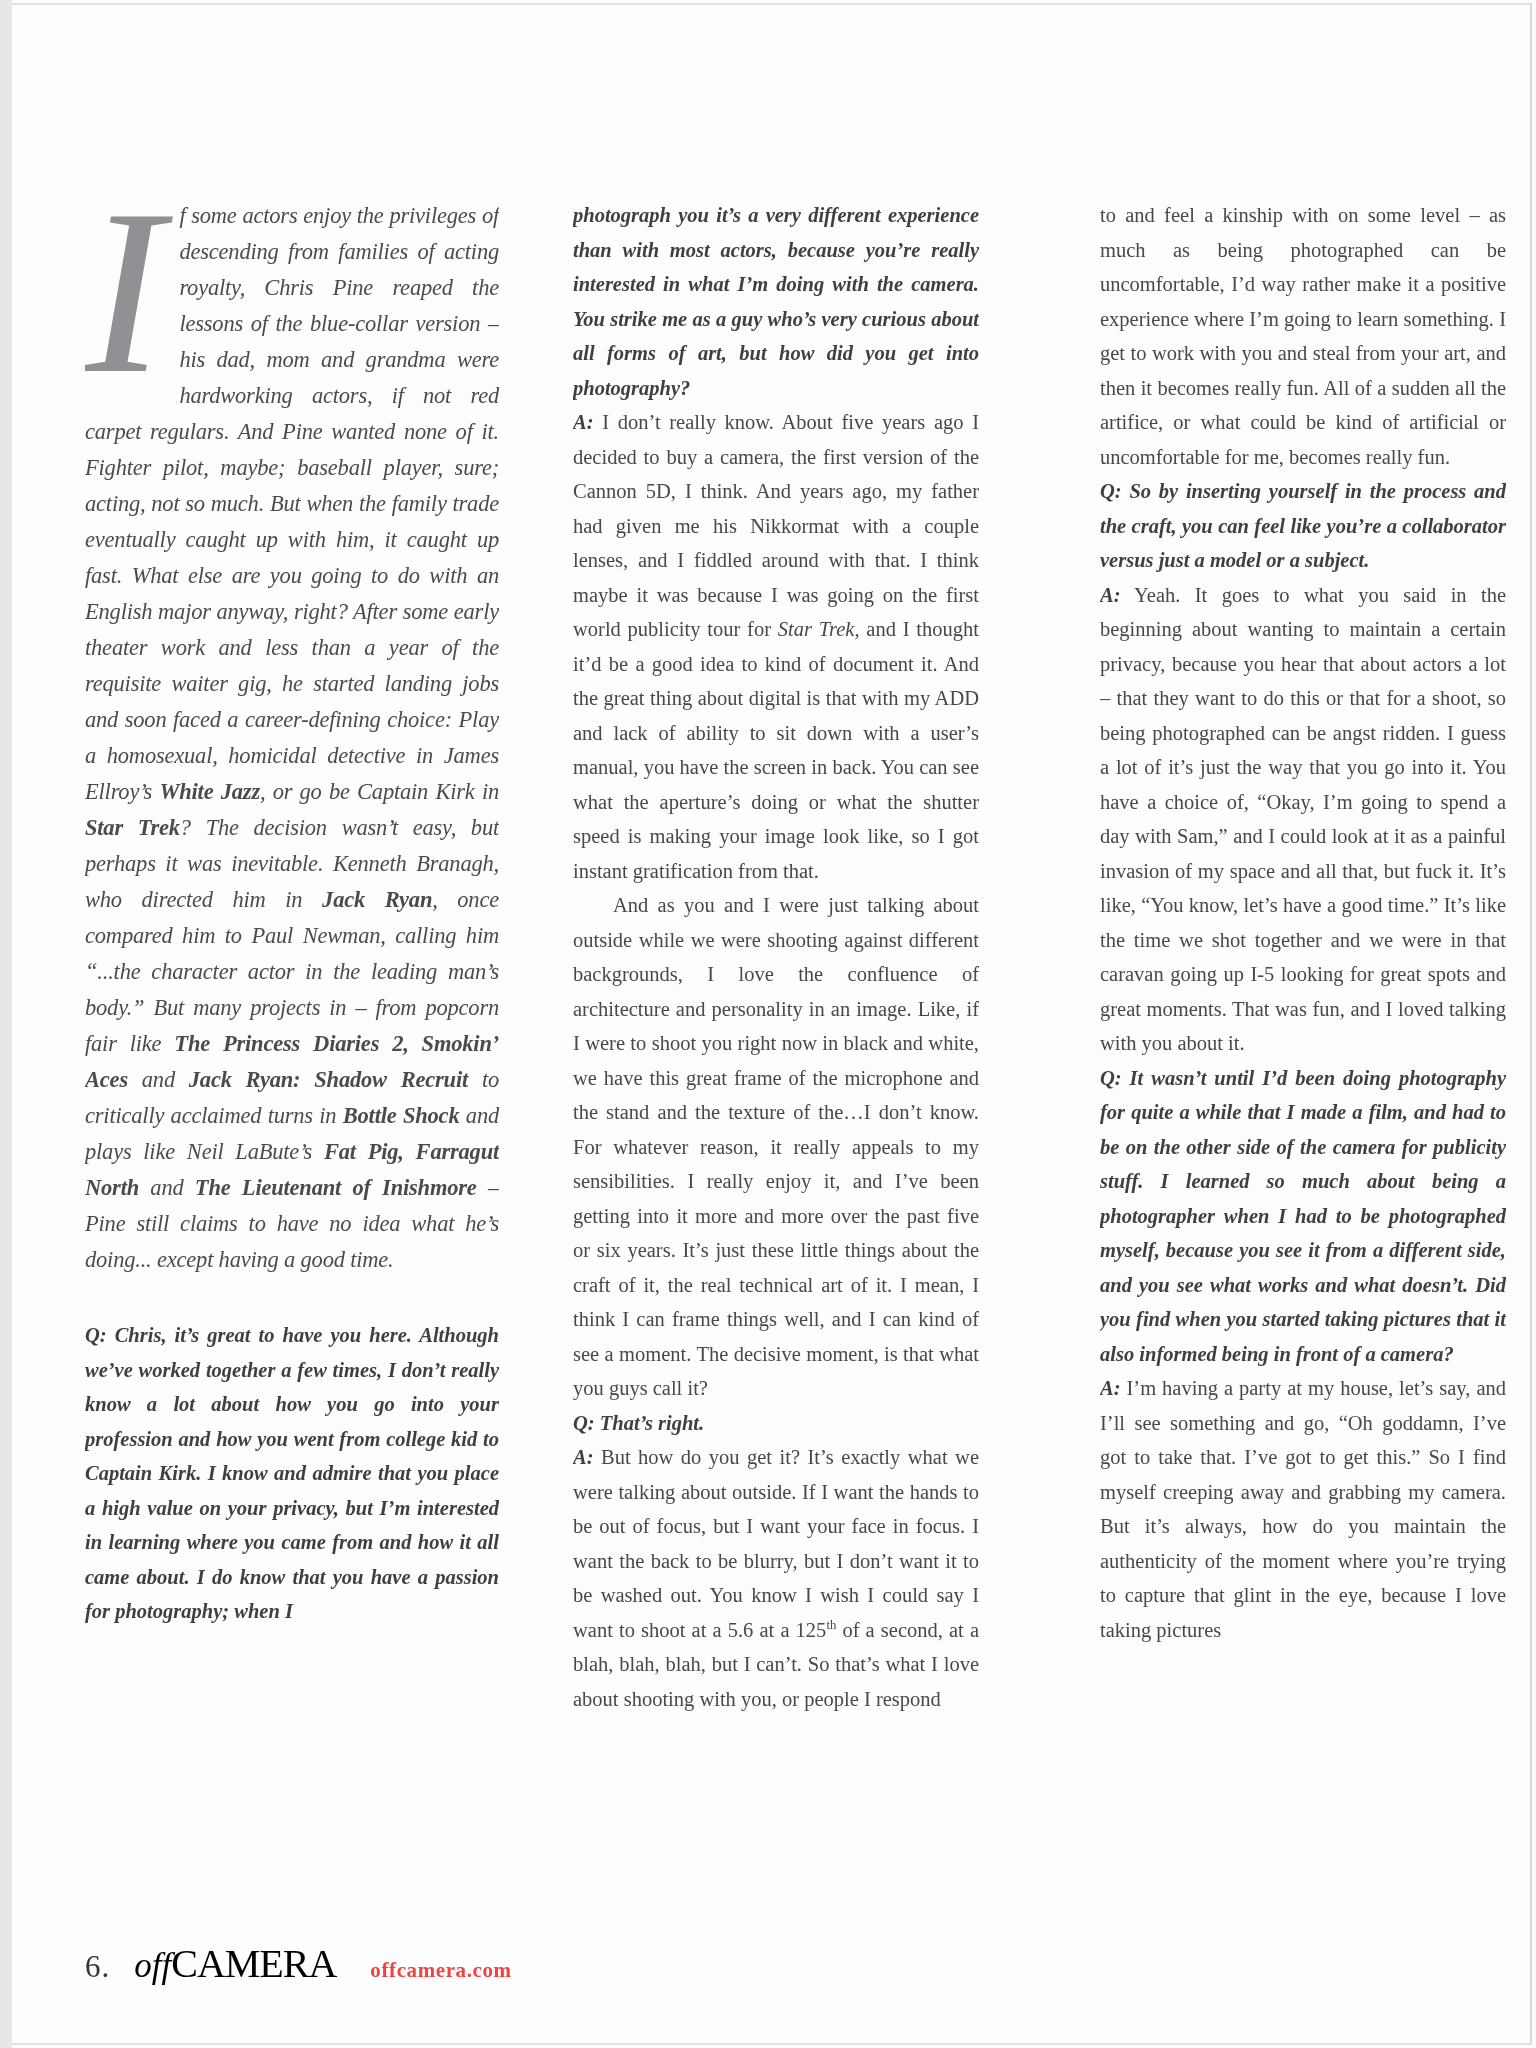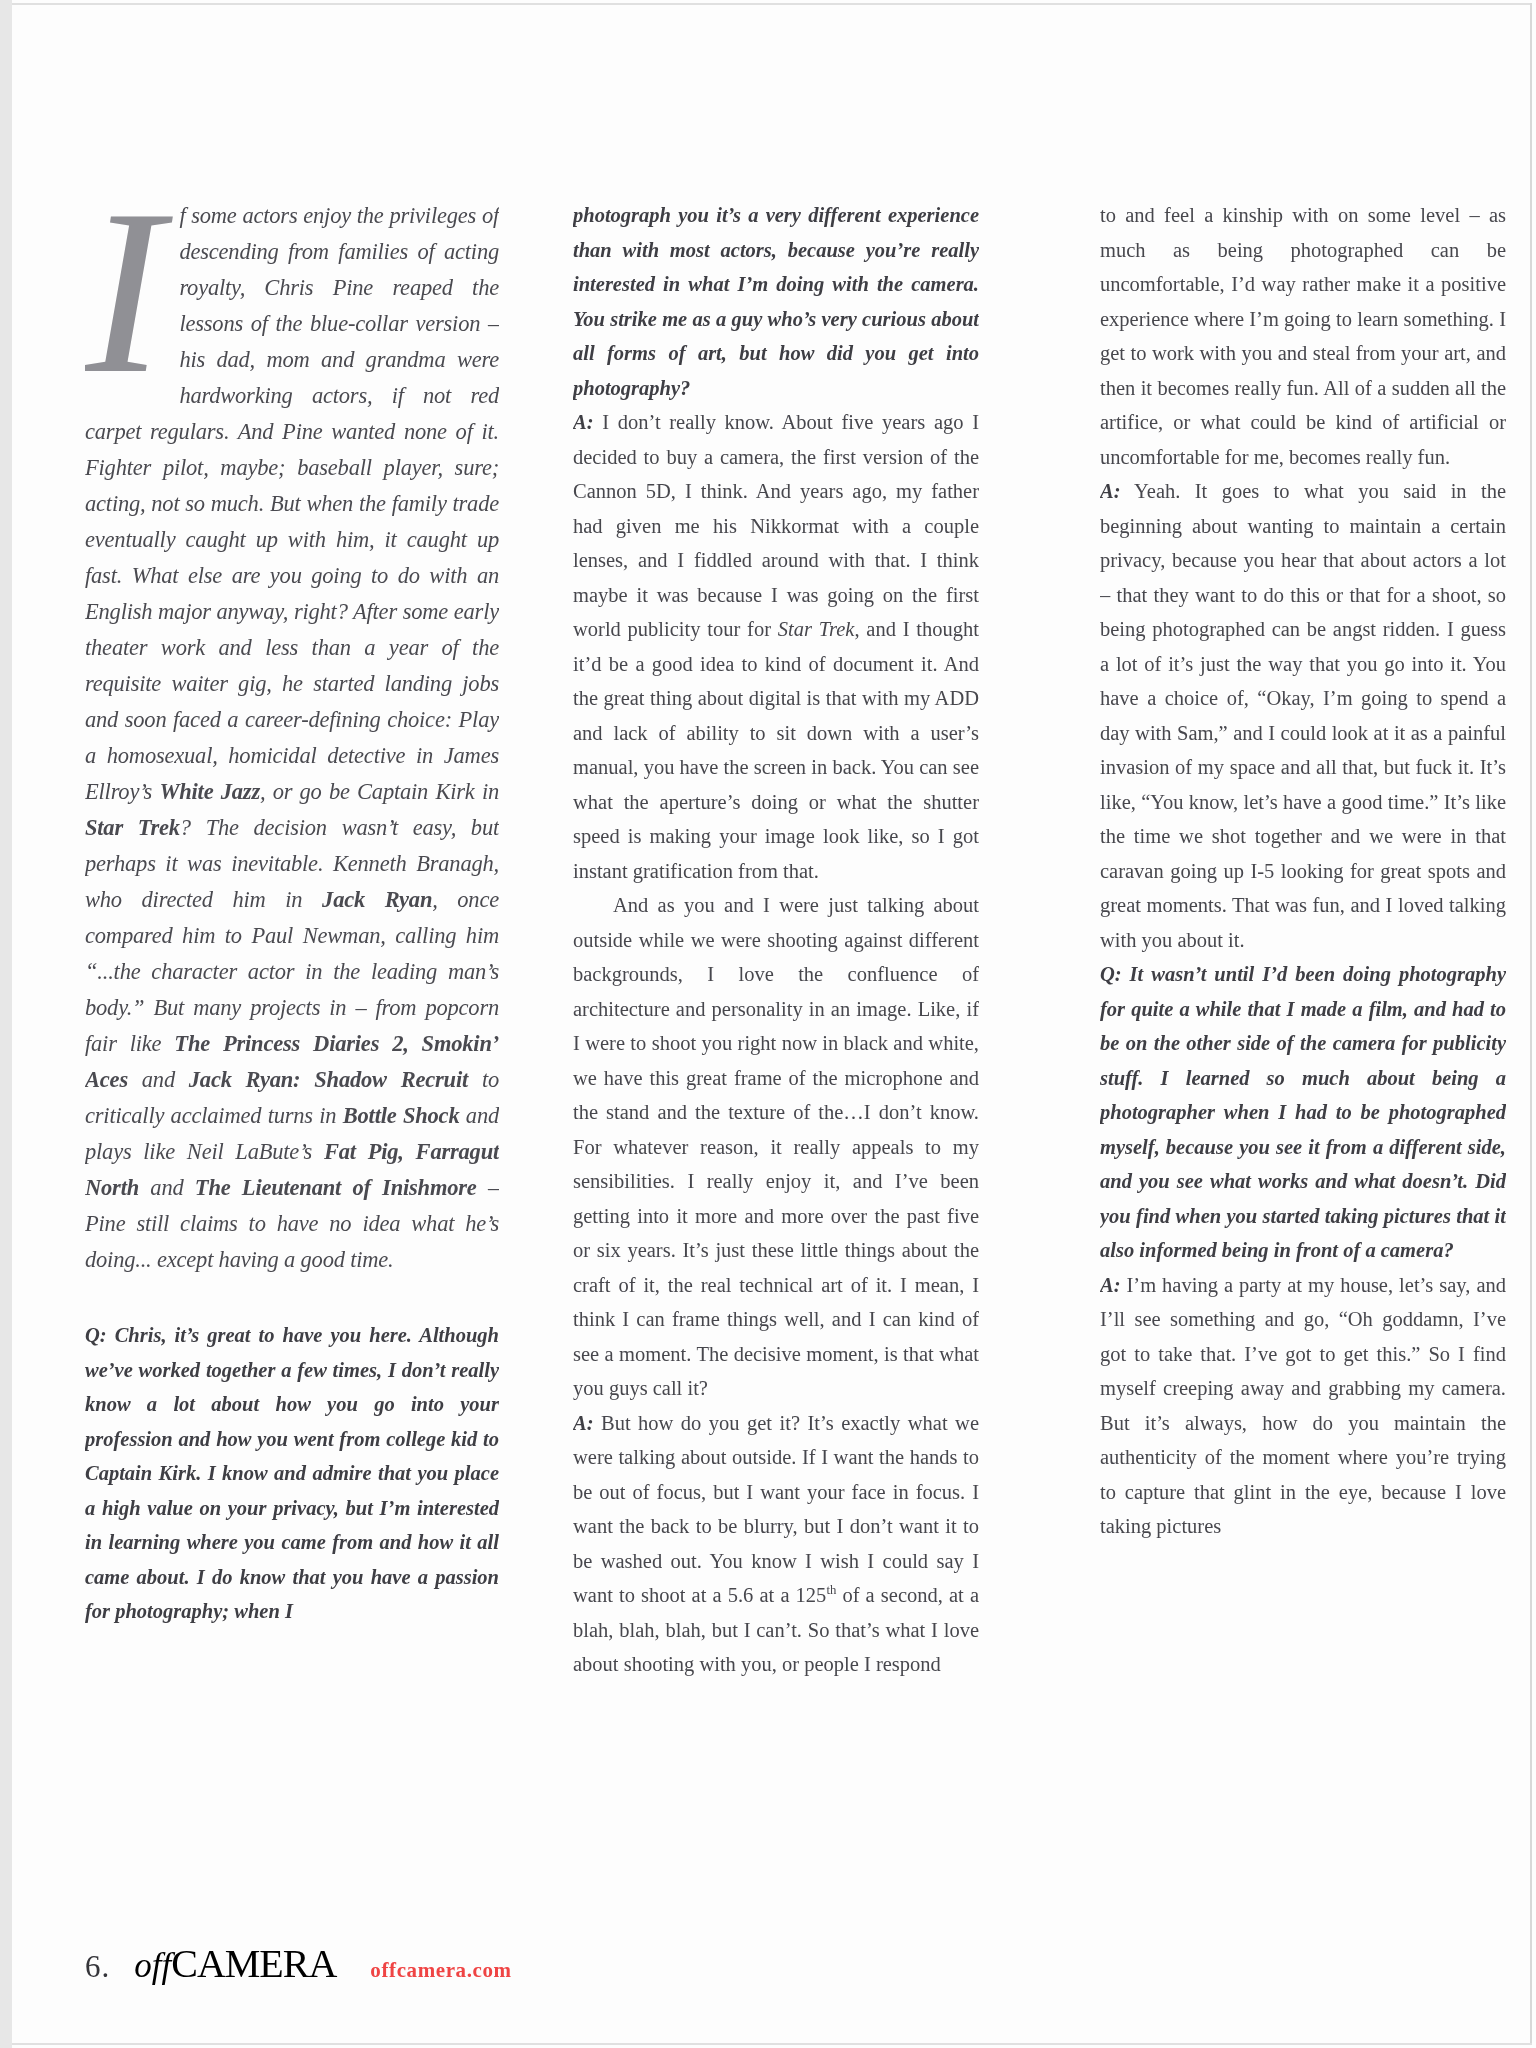--- a/index.html
+++ b/index.html
@@ -54,24 +54,26 @@
 <div id="border-bottom"></div>
 
 <div id="col-1" class="col">
     <p class="intro"><span class="dropcap">I</span><span>f some actors enjoy the privileges of descending from families of acting royalty, Chris Pine reaped the lessons of the blue-collar version – his dad, mom and grandma were hardworking actors, if not red carpet regulars. And Pine wanted none of it. Fighter pilot, maybe; baseball player, sure; acting, not so much. But when the family trade eventually caught up with him, it caught up fast. What else are you going to do with an English major anyway, right? After some early theater work and less than a year of the requisite waiter gig, he started landing jobs and soon faced a career-defining choice: Play a homosexual, homicidal detective in James Ellroy’s </span><span class="b">White Jazz</span><span>, or go be Captain Kirk in </span><span class="b">Star Trek</span><span>? The decision wasn’t easy, but perhaps it was inevitable. Kenneth Branagh, who directed him in </span><span class="b">Jack Ryan</span><span>, once compared him to Paul Newman, calling him “...the character actor in the leading man’s body.” But many projects in – from popcorn fair like </span><span class="b">The Princess Diaries 2, Smokin’ Aces</span><span> and </span><span class="b">Jack Ryan: Shadow Recruit</span><span> to critically acclaimed turns in </span><span class="b">Bottle Shock</span><span> and plays like Neil LaBute’s </span><span class="b">Fat Pig, Farragut North</span><span> and </span><span class="b">The Lieutenant of Inishmore</span><span> – Pine still claims to have no idea what he’s doing... except having a good time.</span></p>
     <p class="q gap-top"><span>Q: Chris, it’s great to have you here. Although we’ve worked together a few times, I don’t really know a lot about how you go into your profession and how you went from college kid to Captain Kirk. I know and admire that you place a high value on your privacy, but I’m interested in learning where you came from and how it all came about. I do know that you have a passion for photography; when I</span></p>
   </div>
 <div id="col-2" class="col">
     <p class="q"><span>photograph you it’s a very different experience than with most actors, because you’re really interested in what I’m doing with the camera. You strike me as a guy who’s very curious about all forms of art, but how did you get into photography?</span></p>
     <p class="ans"><span class="label">A:</span><span> I don’t really know. About five years ago I decided to buy a camera, the first version of the Cannon 5D, I think. And years ago, my father had given me his Nikkormat with a couple lenses, and I fiddled around with that. I think maybe it was because I was going on the first world publicity tour for </span><span class="i">Star Trek</span><span>, and I thought it’d be a good idea to kind of document it. And the great thing about digital is that with my ADD and lack of ability to sit down with a user’s manual, you have the screen in back. You can see what the aperture’s doing or what the shutter speed is making your image look like, so I got instant gratification from that.</span></p>
     <p class="ans indent"><span>And as you and I were just talking about outside while we were shooting against different backgrounds, I love the confluence of architecture and personality in an image. Like, if I were to shoot you right now in black and white, we have this great frame of the microphone and the stand and the texture of the…I don’t know. For whatever reason, it really appeals to my sensibilities. I really enjoy it, and I’ve been getting into it more and more over the past five or six years. It’s just these little things about the craft of it, the real technical art of it. I mean, I think I can frame things well, and I can kind of see a moment. The decisive moment, is that what you guys call it?</span></p>
+    <p class="q"><span>Q: That’s right.</span></p>
     <p class="ans"><span class="label">A:</span><span> But how do you get it? It’s exactly what we were talking about outside. If I want the hands to be out of focus, but I want your face in focus. I want the back to be blurry, but I don’t want it to be washed out. You know I wish I could say I want to shoot at a 5.6 at a 125</span><span class="sup">th</span><span> of a second, at a blah, blah, blah, but I can’t. So that’s what I love about shooting with you, or people I respond</span></p>
   </div>
 <div id="col-3" class="col">
     <p class="ans"><span>to and feel a kinship with on some level – as much as being photographed can be uncomfortable, I’d way rather make it a positive experience where I’m going to learn something. I get to work with you and steal from your art, and then it becomes really fun. All of a sudden all the artifice, or what could be kind of artificial or uncomfortable for me, becomes really fun.</span></p>
+    <p class="q"><span>Q: So by inserting yourself in the process and the craft, you can feel like you’re a collaborator versus just a model or a subject.</span></p>
     <p class="ans"><span class="label">A:</span><span> Yeah. It goes to what you said in the beginning about wanting to maintain a certain privacy, because you hear that about actors a lot – that they want to do this or that for a shoot, so being photographed can be angst ridden. I guess a lot of it’s just the way that you go into it. You have a choice of, “Okay, I’m going to spend a day with Sam,” and I could look at it as a painful invasion of my space and all that, but fuck it. It’s like, “You know, let’s have a good time.” It’s like the time we shot together and we were in that caravan going up I-5 looking for great spots and great moments. That was fun, and I loved talking with you about it.</span></p>
     <p class="q"><span>Q: It wasn’t until I’d been doing photography for quite a while that I made a film, and had to be on the other side of the camera for publicity stuff. I learned so much about being a photographer when I had to be photographed myself, because you see it from a different side, and you see what works and what doesn’t. Did you find when you started taking pictures that it also informed being in front of a camera?</span></p>
     <p class="ans"><span class="label">A:</span><span> I’m having a party at my house, let’s say, and I’ll see something and go, “Oh goddamn, I’ve got to take that. I’ve got to get this.” So I find myself creeping away and grabbing my camera. But it’s always, how do you maintain the authenticity of the moment where you’re trying to capture that glint in the eye, because I love taking pictures</span></p>
   </div>
 
 <div id="footer">
   <span class="page-num">6.</span>
   <span class="logo"><span class="logo-off">off</span><span class="logo-camera">CAMERA</span></span>
   <span class="site">offcamera.com</span>
 </div>

